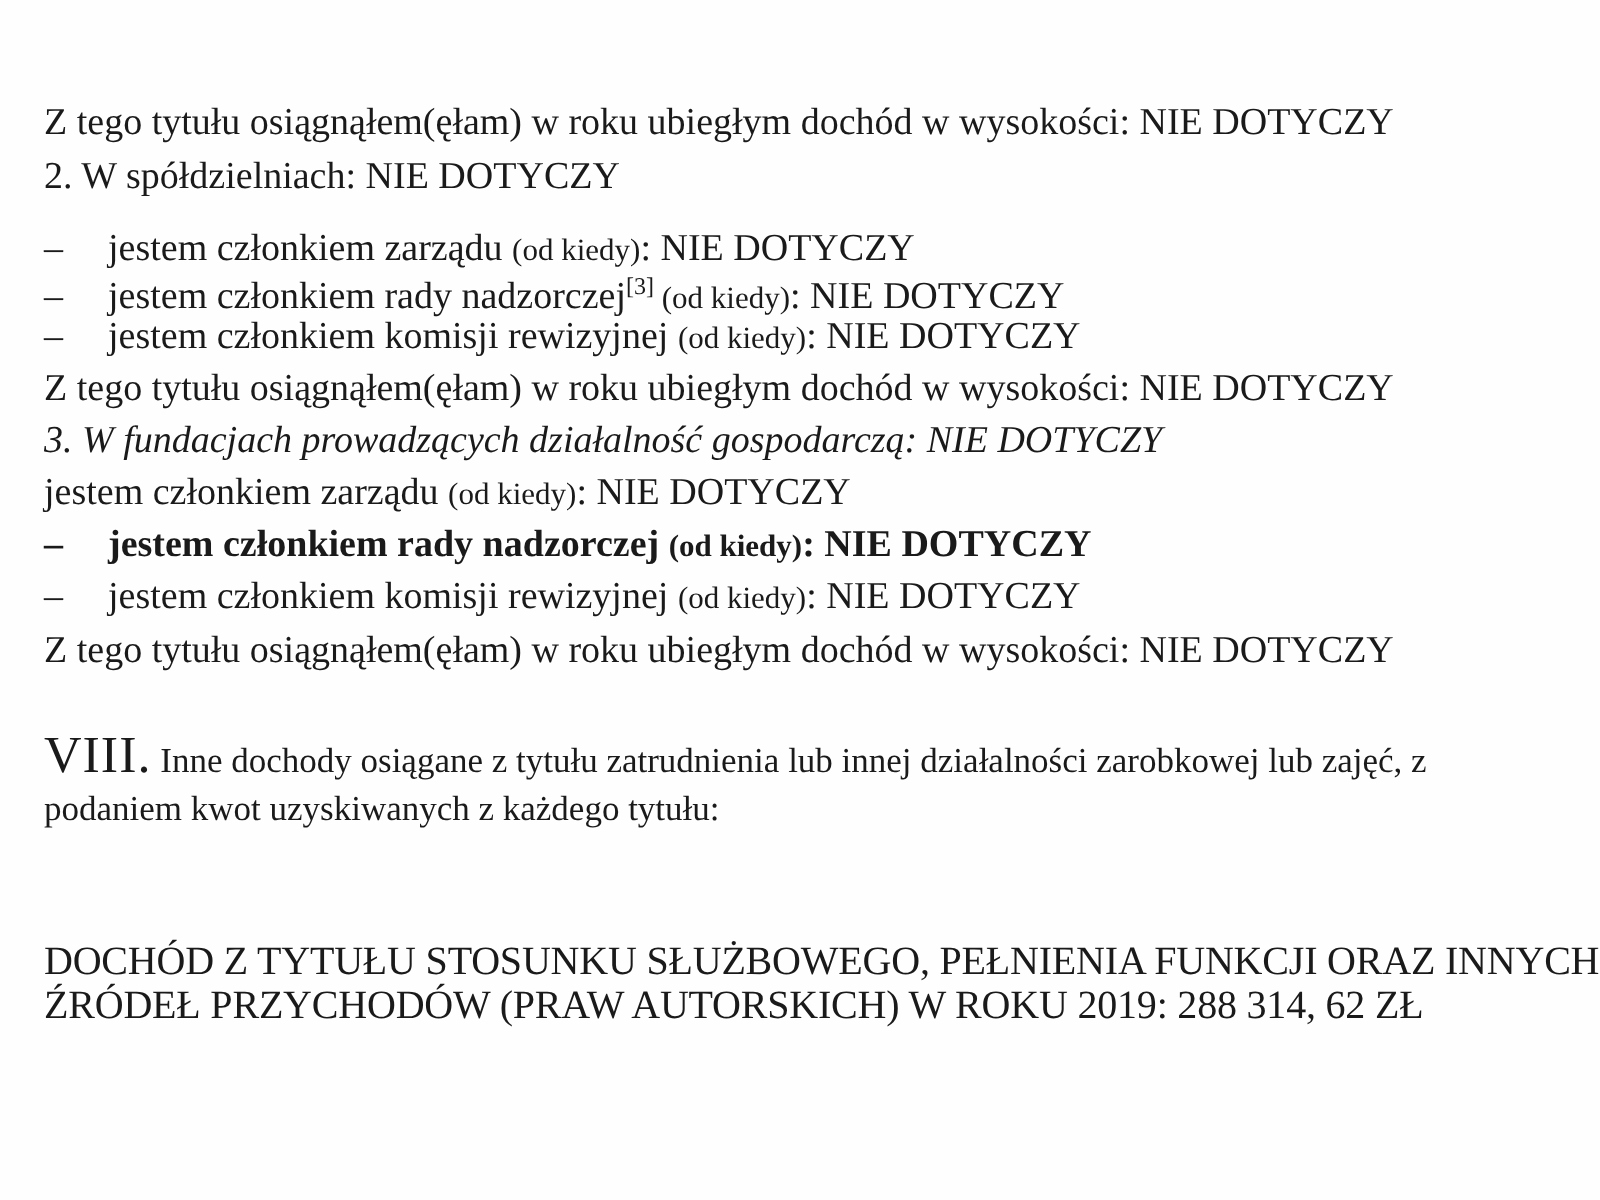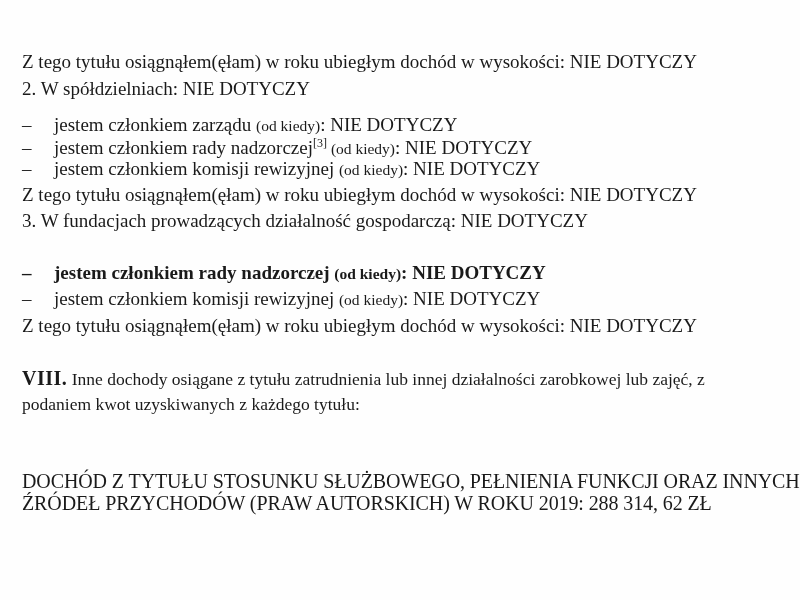--- a/index.html
+++ b/index.html
@@ -39,22 +39,22 @@
       width: 32px;
     }
     .small {
       font-size: 15.5px;
     }
     .sup {
       font-size: 12px;
       vertical-align: 7px;
     }
     .roman {
-      font-weight: bold;
-      font-size: 20px;
+      font-weight: normal;
+      font-size: 26px;
       letter-spacing: 0.5px;
     }
     .sec8 {
       font-size: 17.5px;
     }
     .caps {
       font-size: 20px;
       letter-spacing: -0.1px;
     }
   </style>
@@ -80,24 +80,27 @@
   </div>
 
   <div class="line bullet-line" style="top:109px;">
     <span class="dash">–</span><span>jestem członkiem komisji rewizyjnej </span><span class="small">(od kiedy)</span><span>: NIE DOTYCZY</span>
   </div>
 
   <div class="line" style="top:135px;">
     <span>Z tego tytułu osiągnąłem(ęłam) w roku ubiegłym dochód w wysokości: NIE DOTYCZY</span>
   </div>
 
-  <div class="line" style="top:161px;">
+  <div class="line" style="top:161px;font-style:italic;">
     <span>3. W fundacjach prowadzących działalność gospodarczą: NIE DOTYCZY</span>
   </div>
 
+  <div class="line" style="top:187px;">
+    <span>jestem członkiem zarządu </span><span class="small">(od kiedy)</span><span>: NIE DOTYCZY</span>
+  </div>
 
   <div class="line bullet-line" style="top:213px;font-weight:bold;">
     <span class="dash">–</span><span>jestem członkiem rady nadzorczej </span><span class="small">(od kiedy)</span><span>: NIE DOTYCZY</span>
   </div>
 
   <div class="line bullet-line" style="top:239px;">
     <span class="dash">–</span><span>jestem członkiem komisji rewizyjnej </span><span class="small">(od kiedy)</span><span>: NIE DOTYCZY</span>
   </div>
 
   <div class="line" style="top:266px;">

